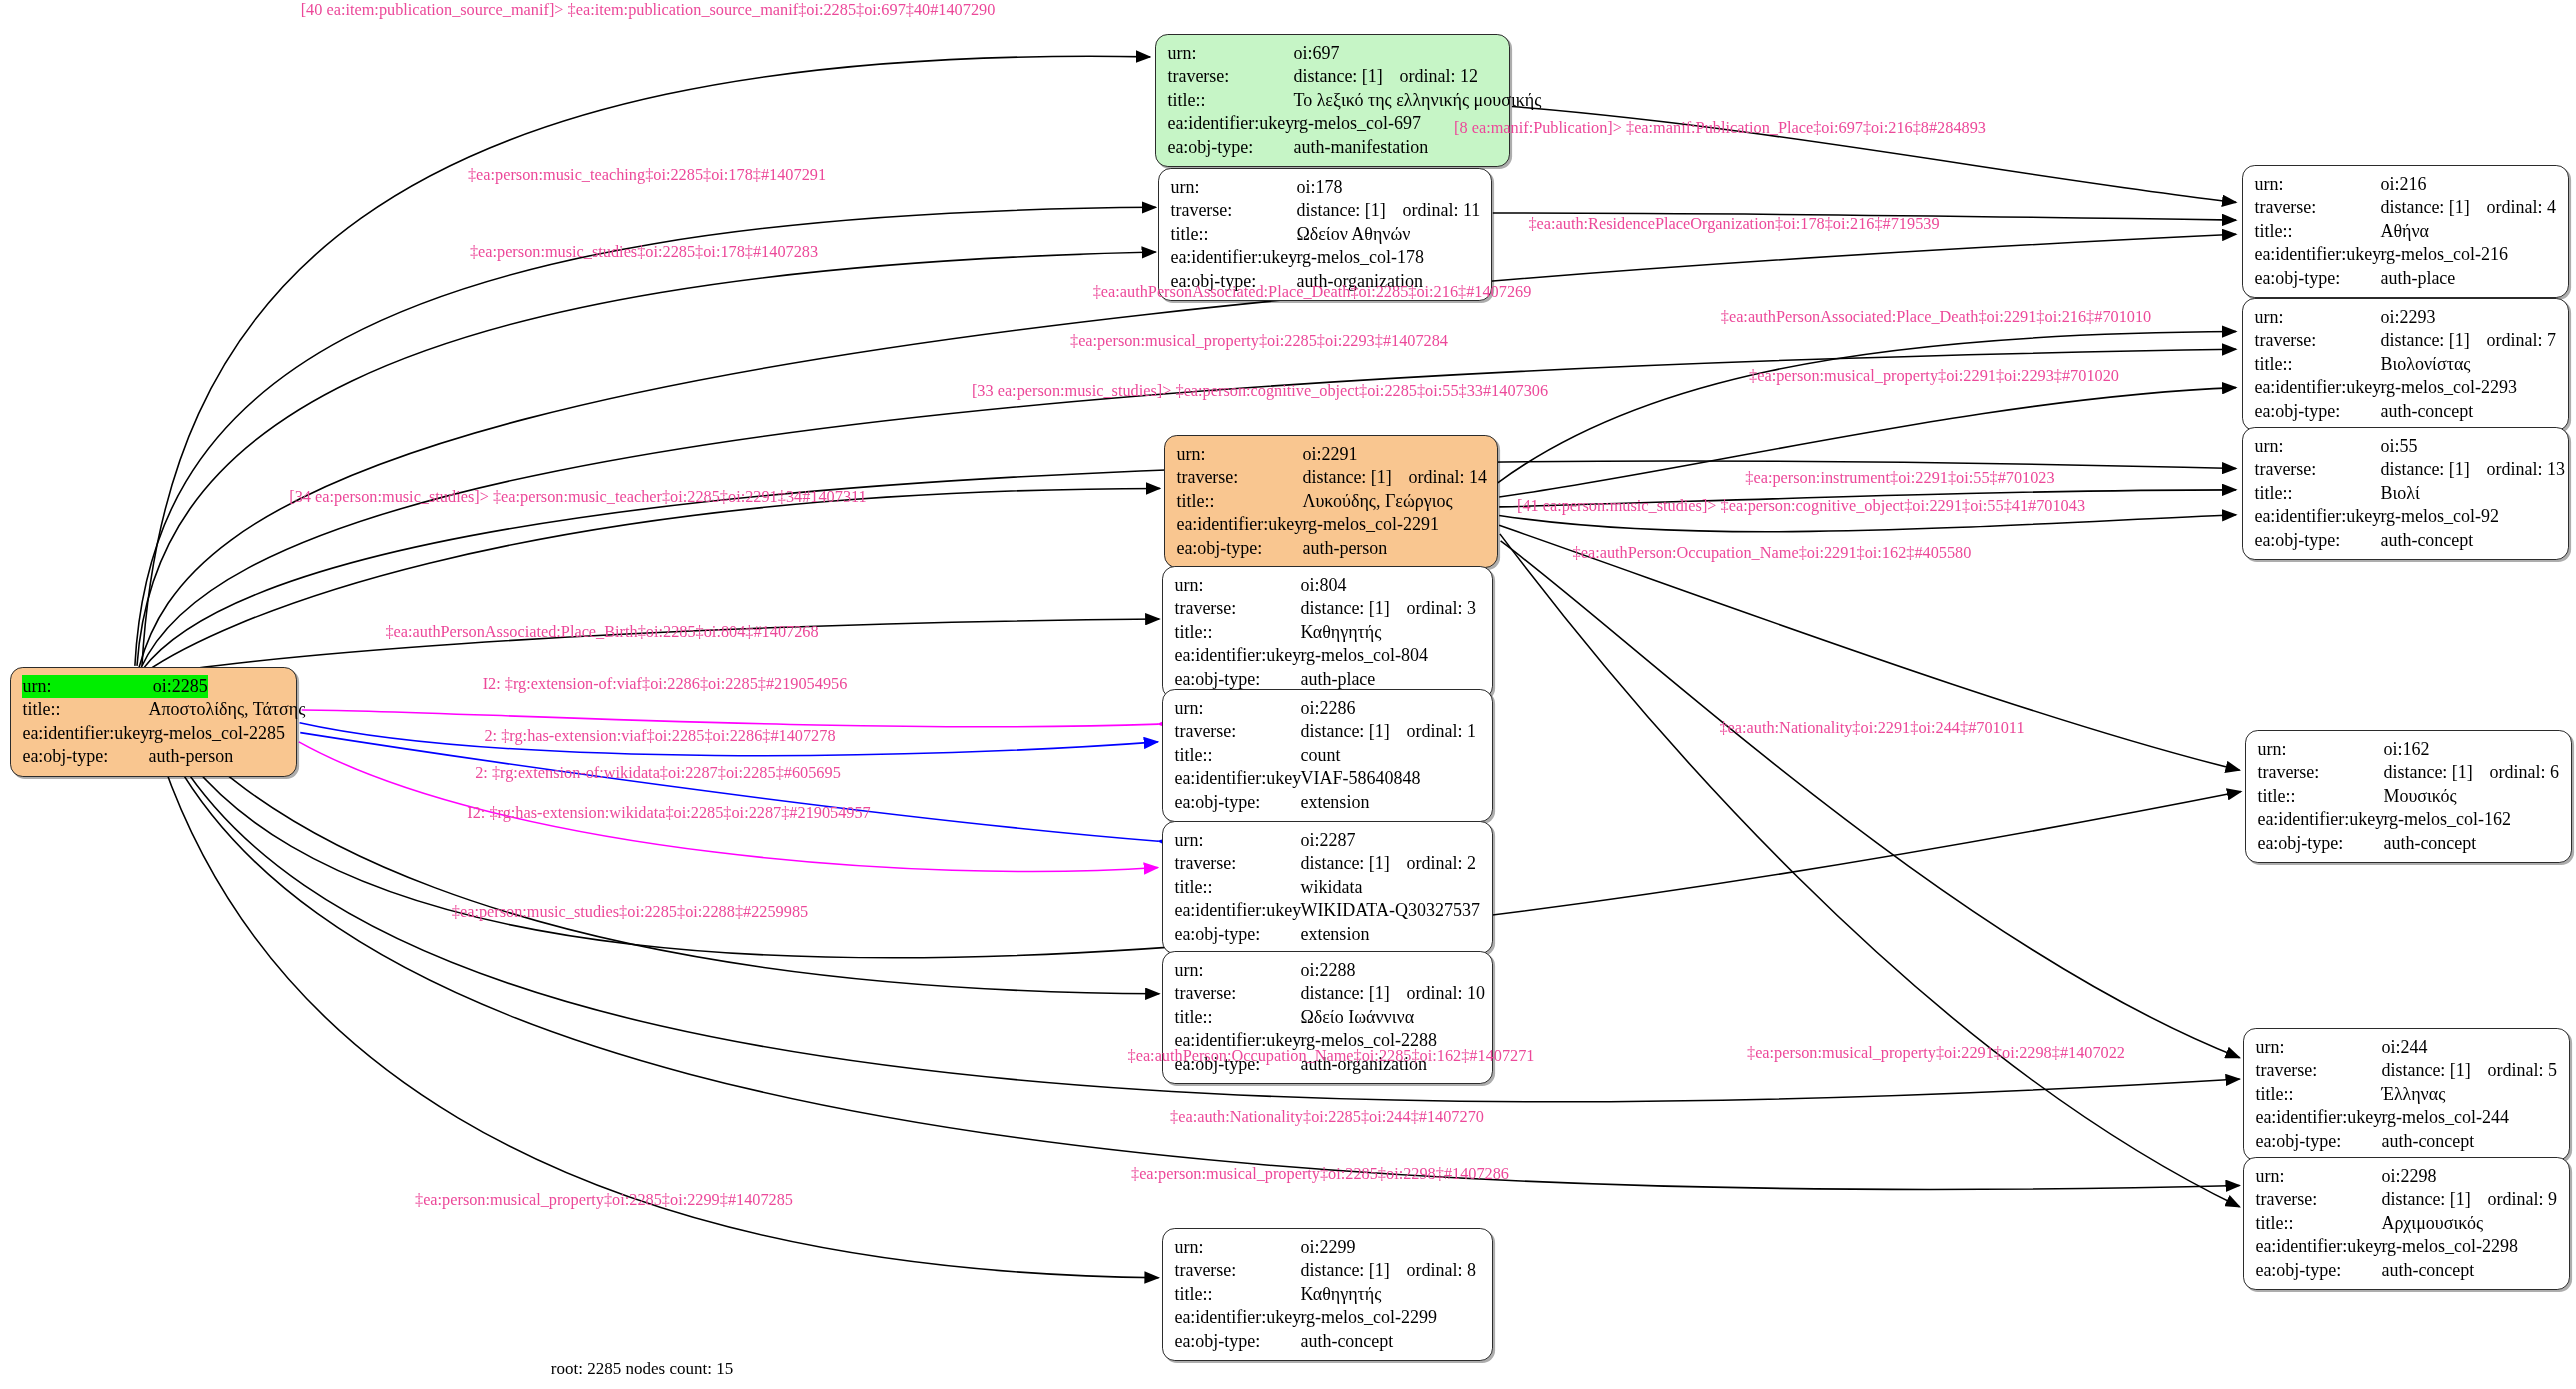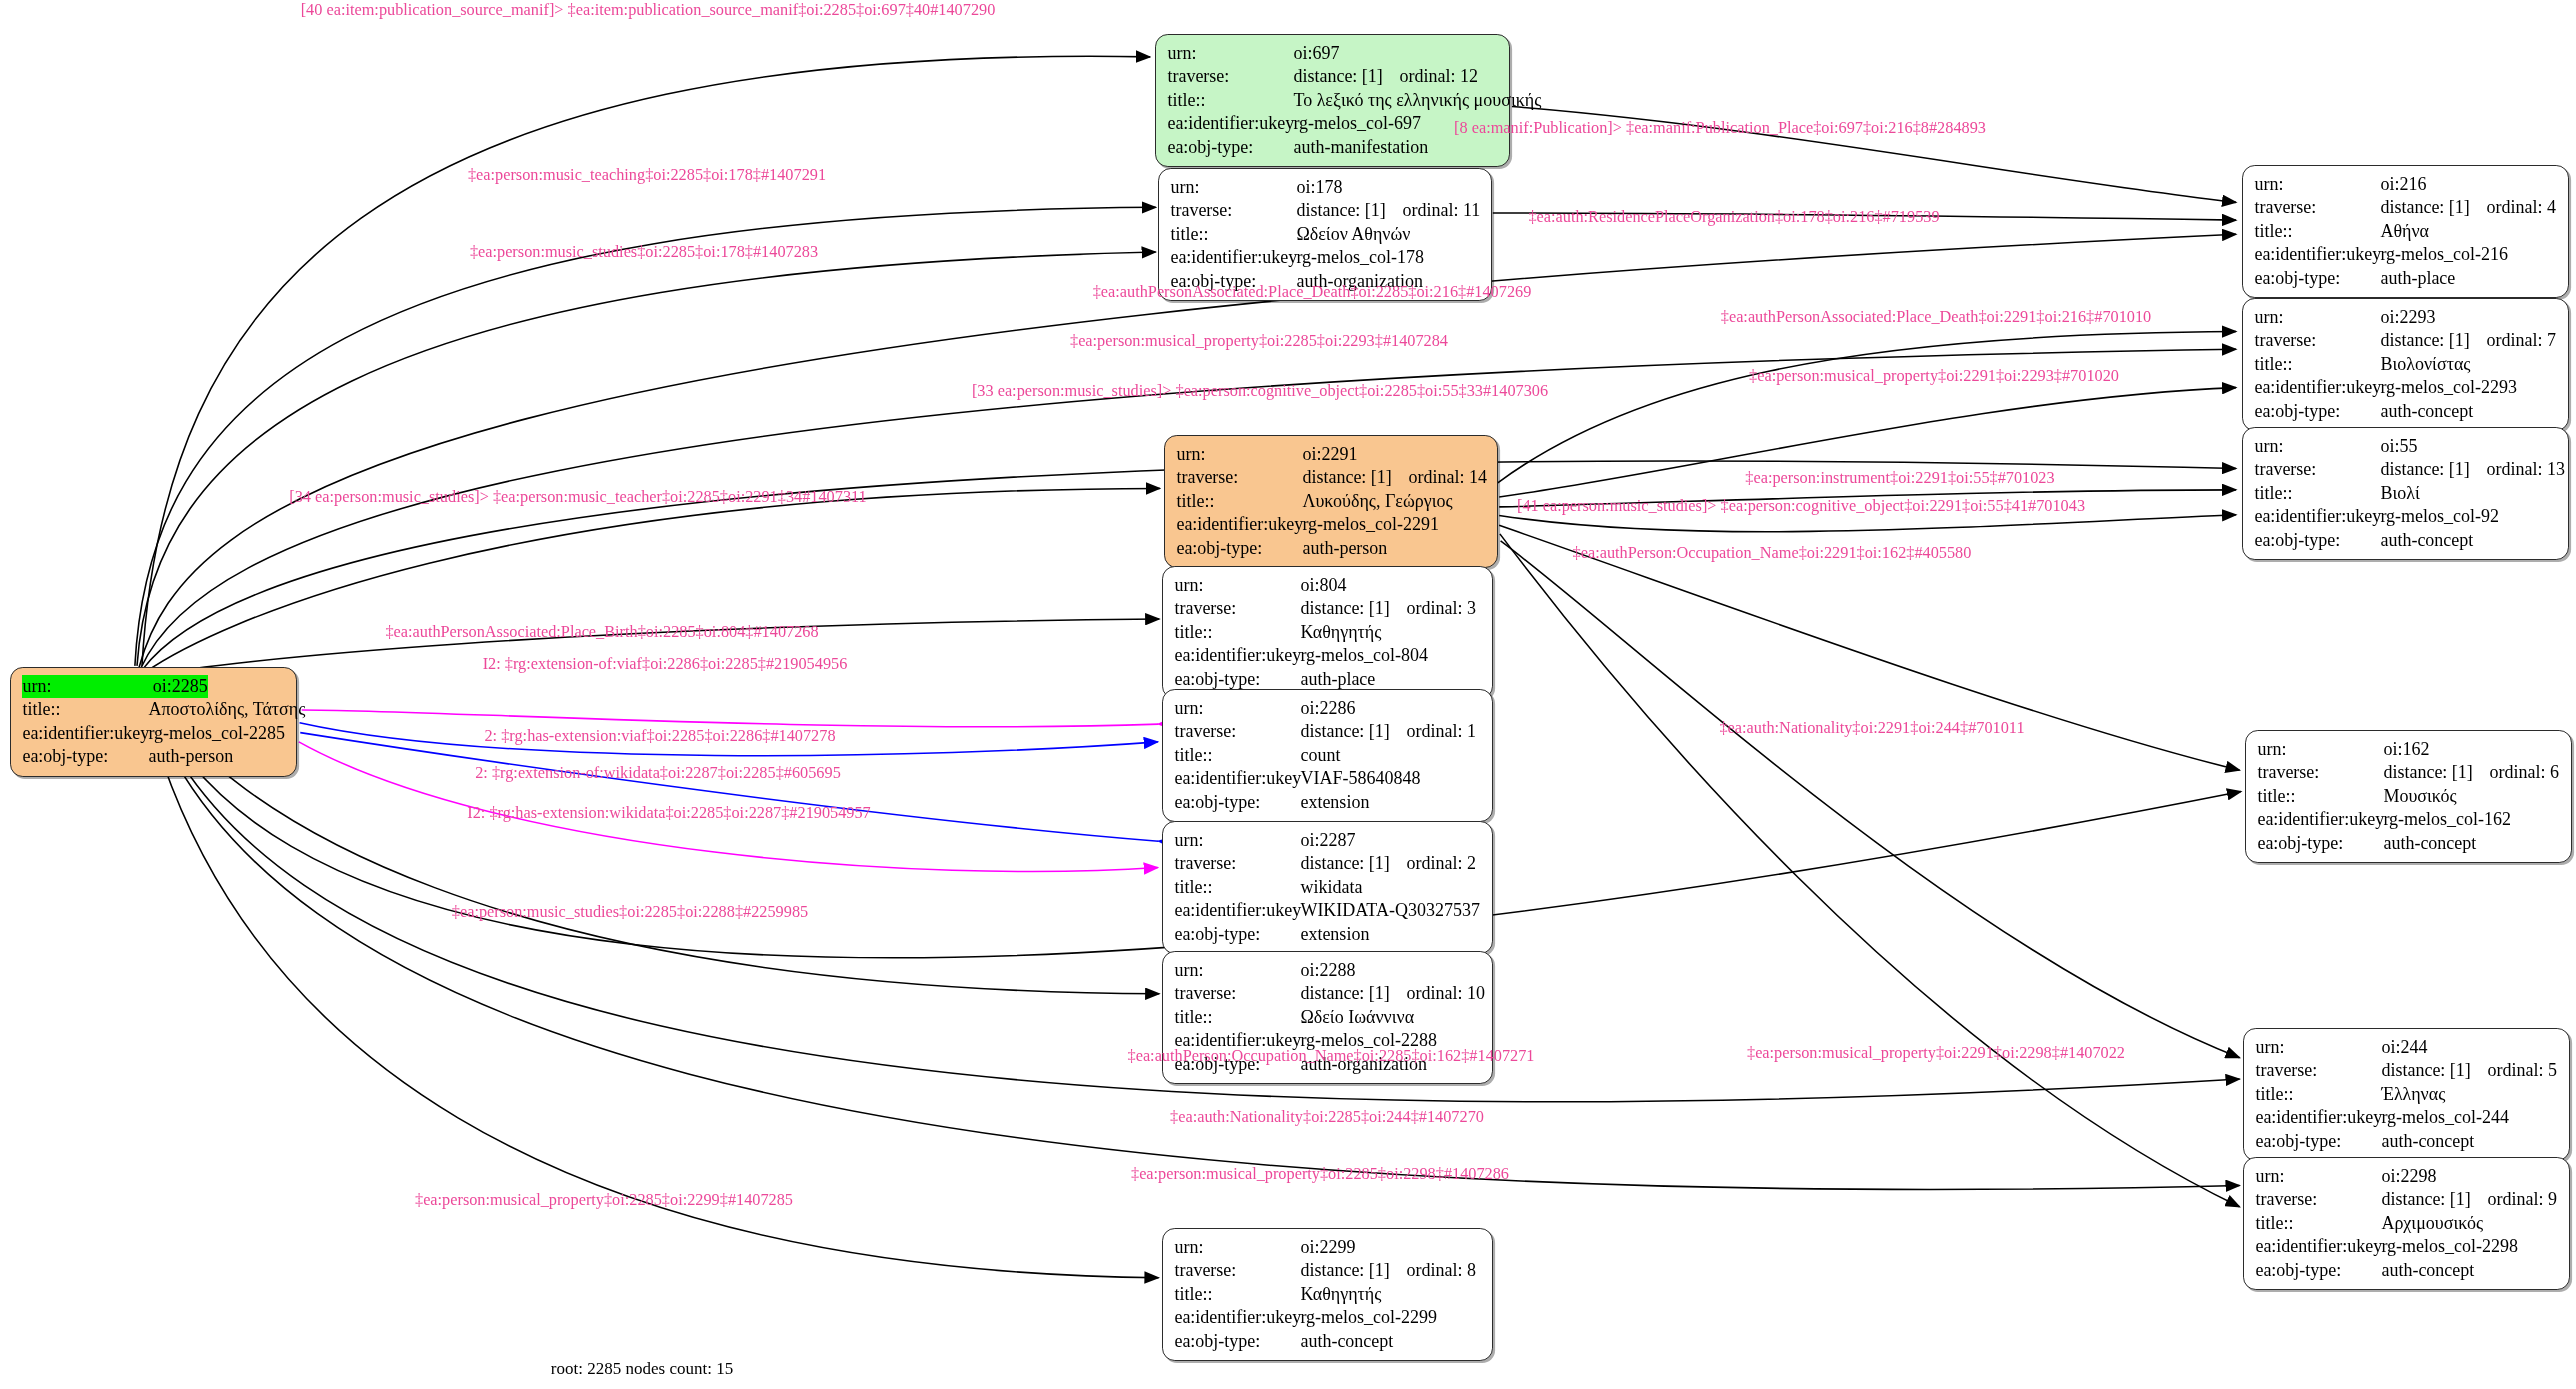--- a/index.html
+++ b/index.html
@@ -447,32 +447,32 @@
           <span class="node-key" style="flex-basis: 126px; width: 126px;">ea:obj-type:</span>
           <span class="node-val">auth-concept</span>
         </div>
       </div>
     </div>
   <div id="label-layer">
       <div class="edge-label" style="left: 648px; top: 10px;">[40 ea:item:publication_source_manif]&gt; ‡ea:item:publication_source_manif‡oi:2285‡oi:697‡40#1407290</div>
       <div class="edge-label" style="left: 1720px; top: 128px;">[8 ea:manif:Publication]&gt; ‡ea:manif:Publication_Place‡oi:697‡oi:216‡8#284893</div>
       <div class="edge-label" style="left: 647px; top: 175px;">‡ea:person:music_teaching‡oi:2285‡oi:178‡#1407291</div>
       <div class="edge-label" style="left: 644px; top: 252px;">‡ea:person:music_studies‡oi:2285‡oi:178‡#1407283</div>
-      <div class="edge-label" style="left: 1734px; top: 217px;">‡ea:auth:ResidencePlaceOrganization‡oi:178‡oi:216‡#719539</div>
+      <div class="edge-label" style="left: 1734px; top: 224px;">‡ea:auth:ResidencePlaceOrganization‡oi:178‡oi:216‡#719539</div>
       <div class="edge-label" style="left: 1312px; top: 292px;">‡ea:authPersonAssociated:Place_Death‡oi:2285‡oi:216‡#1407269</div>
       <div class="edge-label" style="left: 1936px; top: 317px;">‡ea:authPersonAssociated:Place_Death‡oi:2291‡oi:216‡#701010</div>
       <div class="edge-label" style="left: 1259px; top: 341px;">‡ea:person:musical_property‡oi:2285‡oi:2293‡#1407284</div>
       <div class="edge-label" style="left: 1934px; top: 376px;">‡ea:person:musical_property‡oi:2291‡oi:2293‡#701020</div>
       <div class="edge-label" style="left: 1260px; top: 391px;">[33 ea:person:music_studies]&gt; ‡ea:person:cognitive_object‡oi:2285‡oi:55‡33#1407306</div>
       <div class="edge-label" style="left: 1900px; top: 478px;">‡ea:person:instrument‡oi:2291‡oi:55‡#701023</div>
       <div class="edge-label" style="left: 1801px; top: 506px;">[41 ea:person:music_studies]&gt; ‡ea:person:cognitive_object‡oi:2291‡oi:55‡41#701043</div>
       <div class="edge-label" style="left: 578px; top: 497px;">[34 ea:person:music_studies]&gt; ‡ea:person:music_teacher‡oi:2285‡oi:2291‡34#1407311</div>
       <div class="edge-label" style="left: 1772px; top: 553px;">‡ea:authPerson:Occupation_Name‡oi:2291‡oi:162‡#405580</div>
       <div class="edge-label" style="left: 602px; top: 632px;">‡ea:authPersonAssociated:Place_Birth‡oi:2285‡oi:804‡#1407268</div>
-      <div class="edge-label" style="left: 665px; top: 664px;">I2: ‡rg:extension-of:viaf‡oi:2286‡oi:2285‡#219054956</div>
+      <div class="edge-label" style="left: 665px; top: 684px;">I2: ‡rg:extension-of:viaf‡oi:2286‡oi:2285‡#219054956</div>
       <div class="edge-label" style="left: 660px; top: 736px;">2: ‡rg:has-extension:viaf‡oi:2285‡oi:2286‡#1407278</div>
       <div class="edge-label" style="left: 658px; top: 773px;">2: ‡rg:extension-of:wikidata‡oi:2287‡oi:2285‡#605695</div>
       <div class="edge-label" style="left: 669px; top: 813px;">I2: ‡rg:has-extension:wikidata‡oi:2285‡oi:2287‡#219054957</div>
       <div class="edge-label" style="left: 630px; top: 912px;">‡ea:person:music_studies‡oi:2285‡oi:2288‡#2259985</div>
       <div class="edge-label" style="left: 1331px; top: 1056px;">‡ea:authPerson:Occupation_Name‡oi:2285‡oi:162‡#1407271</div>
       <div class="edge-label" style="left: 1936px; top: 1053px;">‡ea:person:musical_property‡oi:2291‡oi:2298‡#1407022</div>
       <div class="edge-label" style="left: 1872px; top: 728px;">‡ea:auth:Nationality‡oi:2291‡oi:244‡#701011</div>
       <div class="edge-label" style="left: 1327px; top: 1117px;">‡ea:auth:Nationality‡oi:2285‡oi:244‡#1407270</div>
       <div class="edge-label" style="left: 1320px; top: 1174px;">‡ea:person:musical_property‡oi:2285‡oi:2298‡#1407286</div>
       <div class="edge-label" style="left: 604px; top: 1200px;">‡ea:person:musical_property‡oi:2285‡oi:2299‡#1407285</div>

